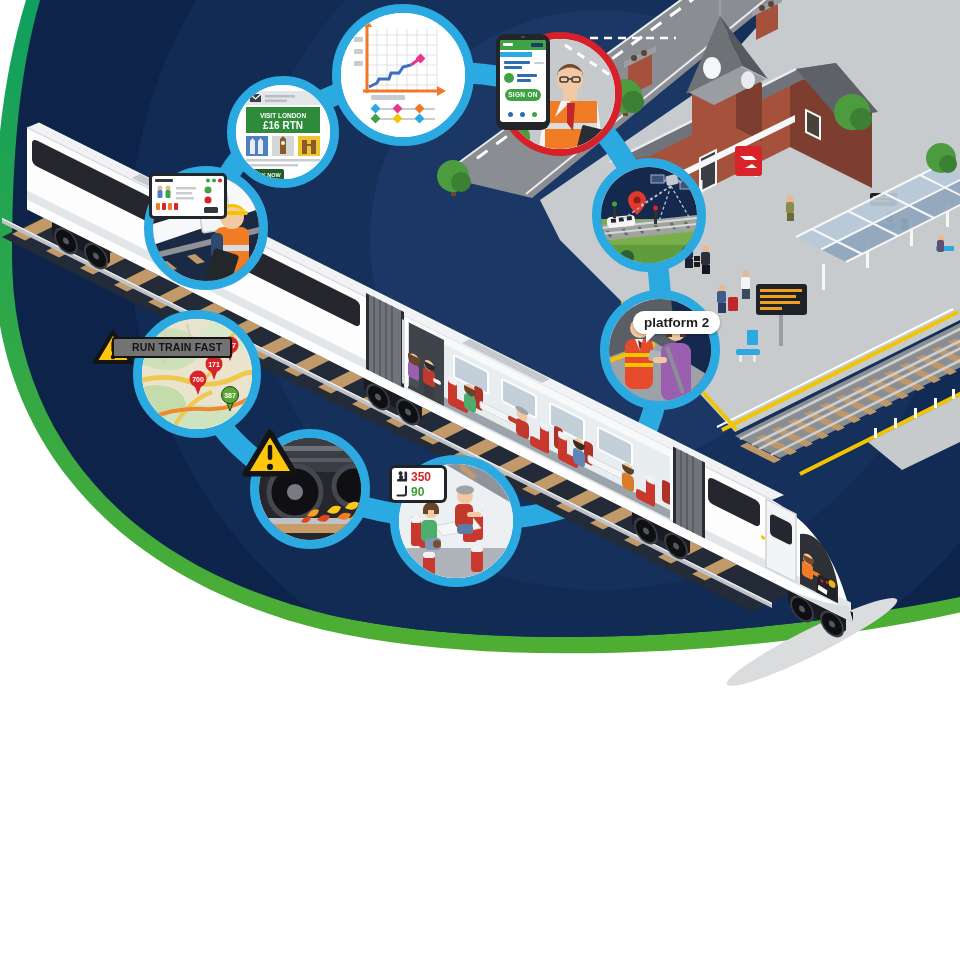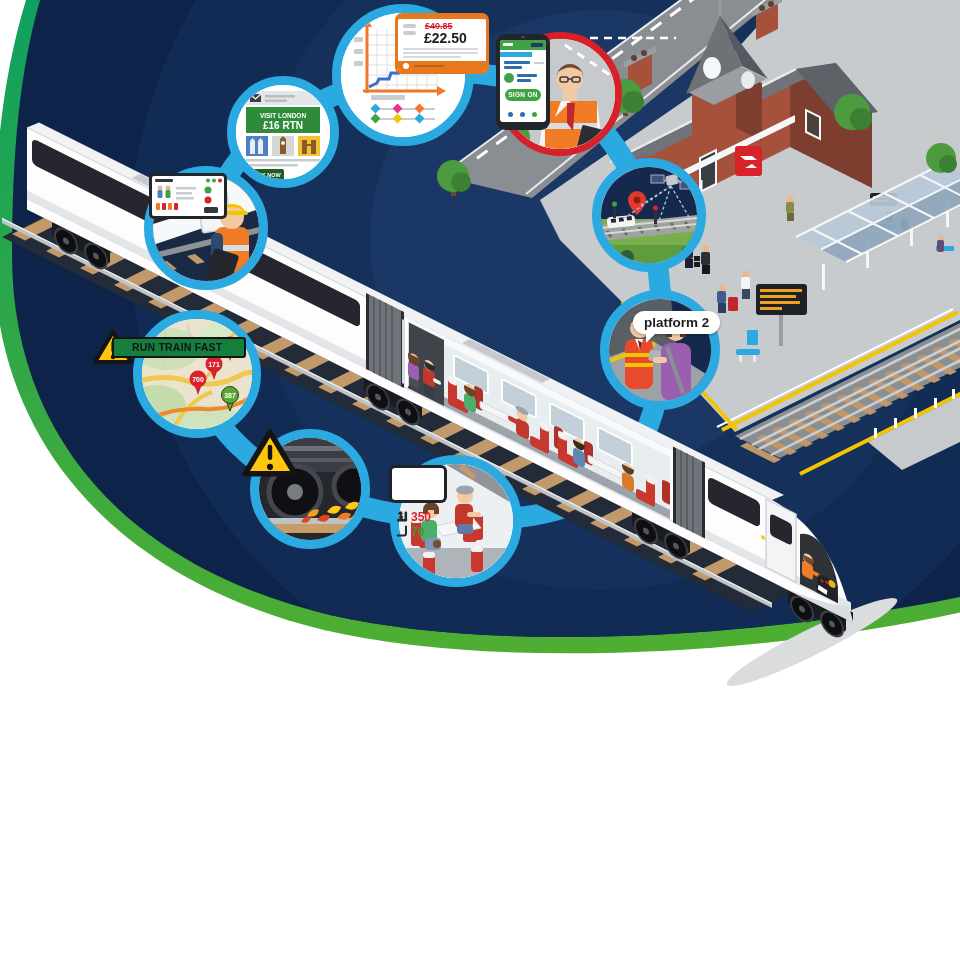--- a/index.html
+++ b/index.html
@@ -31,26 +31,26 @@
   .pteal{position:absolute;left:0;top:12px;width:32px;height:5px;background:#2BA9E0;}
   .pb{position:absolute;background:#2E6DB4;border-radius:1px;height:3px;}
   .pg{position:absolute;background:#C9CDD1;border-radius:1px;height:2px;}
   .pavatar{position:absolute;left:4px;top:33px;width:10px;height:10px;border-radius:50%;background:#3FA344;}
   .signon{position:absolute;left:5px;top:49px;width:36px;height:12px;background:#3FA344;border-radius:6px;
           color:#fff;font-size:6.5px;font-weight:800;letter-spacing:.3px;text-align:center;line-height:12px;}
   .pdots span{position:absolute;width:5px;height:5px;border-radius:50%;top:72px;}
   
   .ldisp{left:389px;top:465px;width:58px;height:38px;background:#20242A;border-radius:6px;padding:3px;box-sizing:border-box;}
   .ldisp .scr{width:52px;height:32px;background:#fff;border-radius:3px;position:relative;}
-  .lrow{position:absolute;left:3px;display:flex;align-items:center;gap:2px;margin-top:40px;}
+  .lrow{position:absolute;left:3px;display:flex;align-items:center;gap:2px;}
   .lrow .num{font-size:12px;font-weight:800;line-height:12px;}
   
-  .banner{left:112px;top:337px;height:21px;background:#15803d;border:2px solid #141414;border-radius:3px;
+  .banner{left:112px;top:337px;height:21px;background:#737373;border:2px solid #141414;border-radius:3px;
           color:#141414;font-size:10.5px;font-weight:800;letter-spacing:.2px;line-height:17px;
-          padding:0 22px 0 18px;box-sizing:border-box;}
+          padding:0 8px 0 18px;box-sizing:border-box;}
   
   .bubble{left:633px;top:311px;background:#fff;border-radius:13px;padding:4px 11px;font-size:13.5px;
           font-weight:600;color:#1E1E1E;box-shadow:0 1px 3px rgba(0,0,0,.3);}
   .bubble:after{content:"";position:absolute;left:13px;bottom:-9px;width:0;height:0;
           border-top:11px solid #fff;border-right:11px solid transparent;}
   
   .tabdev{left:149px;top:173px;width:78px;height:46px;background:#22262B;border-radius:5px;padding:3px;box-sizing:border-box;}
   .tabdev .scr{width:72px;height:40px;background:#fff;border-radius:2px;position:relative;overflow:hidden;}
 </style>
 </head>
@@ -814,33 +814,20 @@
         <rect x="4" y="27" width="4" height="7" rx="1" fill="#F07D26"></rect>
             <rect x="10" y="27" width="4" height="7" rx="1" fill="#D8232A"></rect>
         <rect x="16" y="27" width="4" height="7" rx="1" fill="#F07D26"></rect>
             <rect x="22" y="27" width="4" height="7" rx="1" fill="#D8232A"></rect>
       </g>
       <rect x="52" y="31" width="14" height="6" rx="1.5" fill="#33363B"></rect>
     </svg>
   </div>
 </div>
 
-<div class="abs ticket">
-  <span class="pill" style="left:5px;top:5px"></span>
-  <span class="pill" style="left:5px;top:12px"></span>
-  <span class="price-old">£40.85</span>
-  <span class="price-new">£22.50</span>
-  <span class="tline" style="left:5px;top:29px;width:75px"></span>
-  <span class="tline" style="left:5px;top:33px;width:75px"></span>
-  <span class="tline" style="left:5px;top:37px;width:58px"></span>
-  <div class="tband">
-        <span class="dot"></span>
-        <span class="ln"></span>
-      </div>
-</div>
 
 <div class="abs phone">
   <span class="cam"></span>
   <div class="pscreen">
     <div class="phead">
           <span class="w"></span>
           <span class="n"></span>
         </div>
     <div class="pteal"></div>
     <span class="pb" style="left:4px;top:21px;width:26px"></span>
@@ -879,20 +866,20 @@
         <rect x="1.5" y="9" width="10" height="2.6" rx="1.2" fill="#26292E"></rect>
         <circle cx="5" cy="3.2" r="2" fill="#26292E"></circle>
         <rect x="3.6" y="5" width="3.8" height="4.5" rx="1.6" fill="#26292E"></rect>
       </svg>
       <span class="num" style="color:#D8232A">350</span>
     </div>
     <div class="lrow" style="top:17px">
       <svg width="14" height="13" viewBox="0 0 13 13">
         <path d="M10.5,1.5 L10.5,8.5 Q10.5,10.5 8.5,10.5 L2,10.5" fill="none" stroke="#26292E" stroke-width="2" stroke-linecap="round"></path>
       </svg>
-      <span class="num" style="color:#3F9C35">70</span>
+      <span class="num" style="color:#3F9C35">90</span>
     </div>
   </div>
 </div>
 
 <div class="abs bubble">platform 2</div>
 
 </div>
 
 </body></html>

